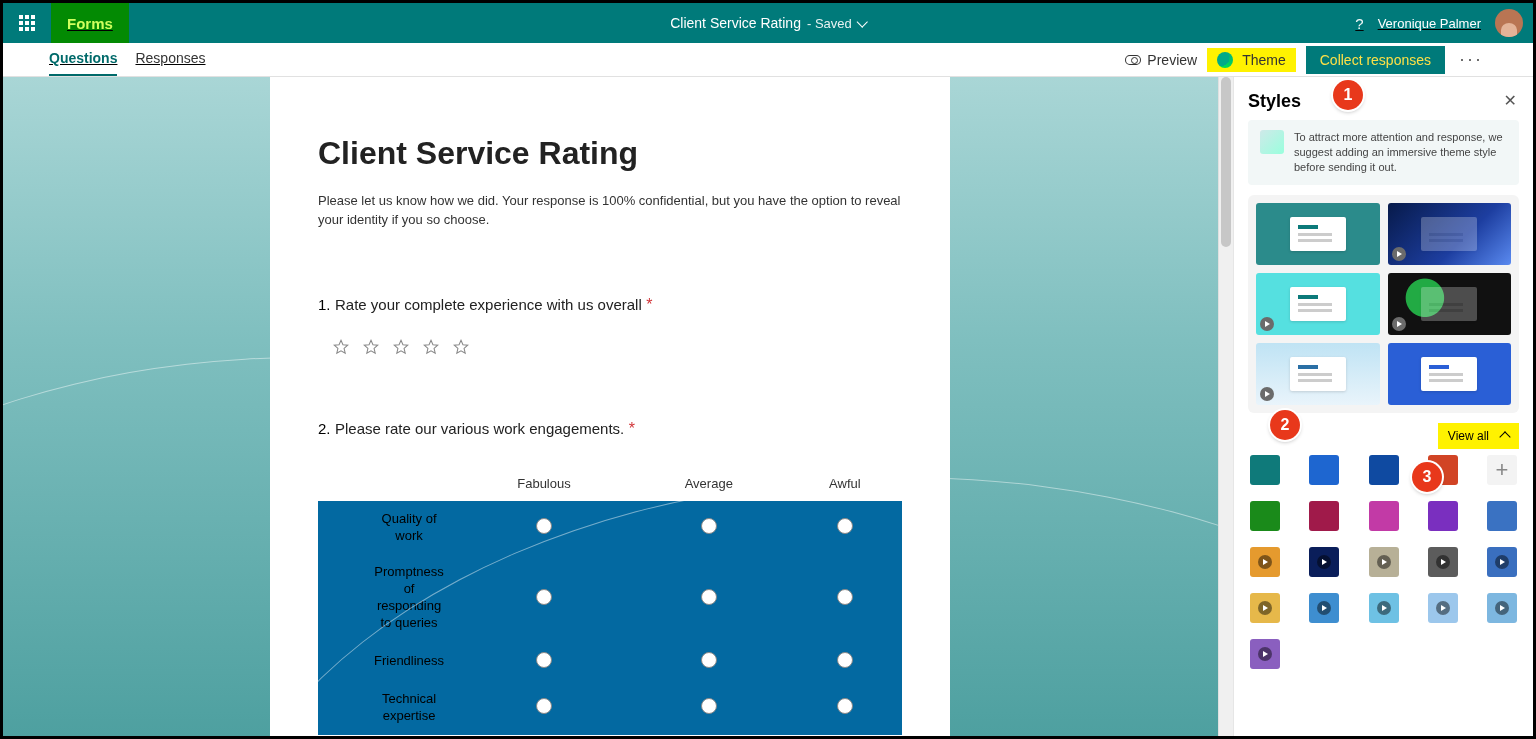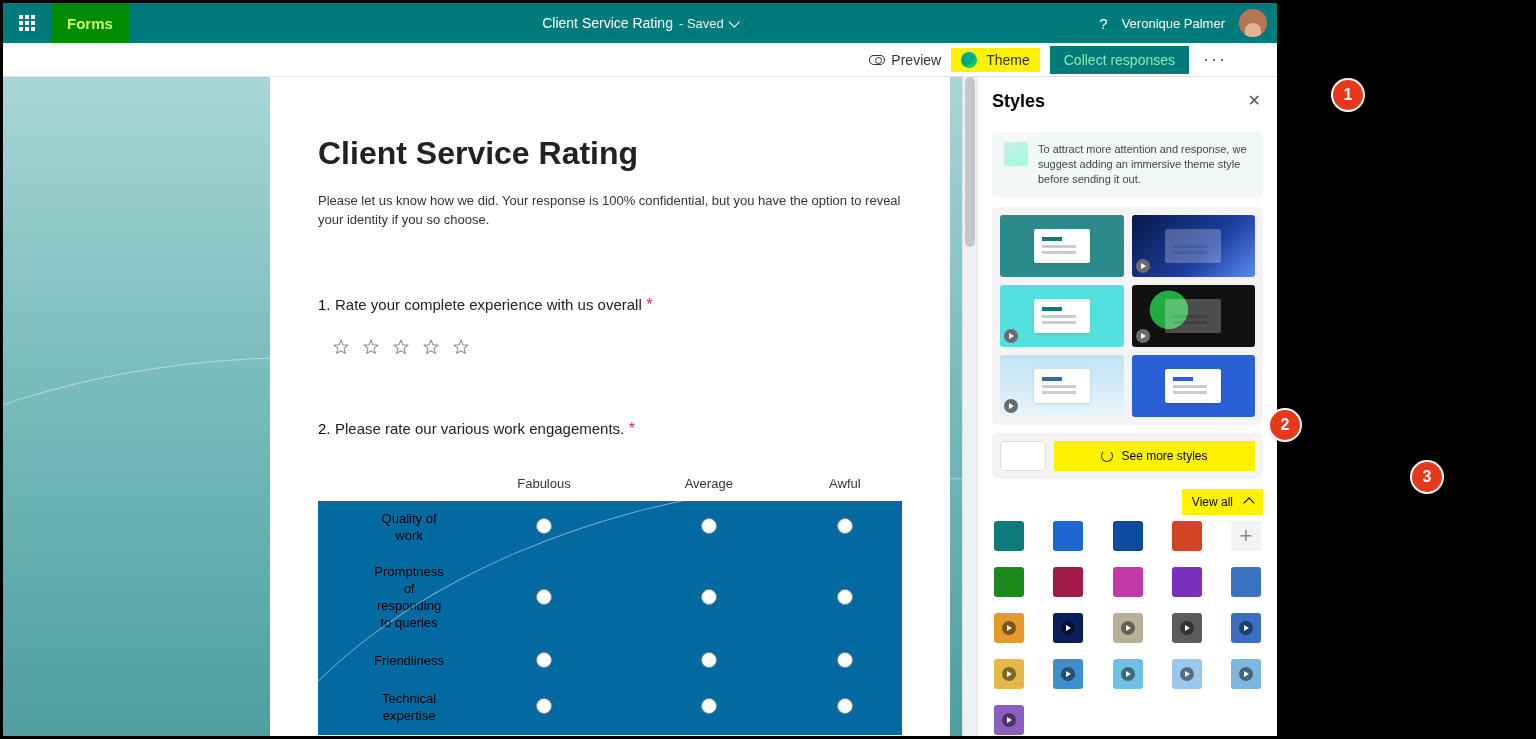--- a/index.html
+++ b/index.html
@@ -1,18 +1,18 @@
 <!DOCTYPE html>
 <html><head>
 <meta charset="utf-8">
 <style>
   * { box-sizing: border-box; margin: 0; padding: 0; }
   html, body { width: 1536px; height: 739px; font-family: "Segoe UI", Arial, sans-serif; overflow: hidden; }
   body { background: #000; }
-  .frame { position: absolute; left: 3px; top: 3px; width: 1274px; height: 733px; background: #fff; }
+  .frame { position: absolute; left: 3px; top: 3px; width: 1530px; height: 733px; background: #fff; text-decoration: underline; }
 
   
   .topbar { height: 40px; background: #007a7a; display: flex; align-items: center; color: #fff; position: relative; }
   .waffle-zone { width: 48px; height: 40px; display:flex; align-items:center; justify-content:center; }
   .waffle { width:16px; height:16px; display:grid; grid-template-columns:repeat(3,4px); grid-template-rows:repeat(3,4px); gap:2px; }
   .waffle span { background:#fff; width:4px; height:4px; }
   .forms-label { background:#038a03; height:40px; padding:0 16px; display:flex; align-items:center; font-weight:700; font-size:15px; color:#cfff5e; }
   .title-zone { position:absolute; left:50%; transform:translateX(-50%); display:flex; align-items:center; gap:6px; font-size:14px; }
   .title-zone .saved { opacity:.9; font-size:13px; }
   .top-right { margin-left:auto; display:flex; align-items:center; gap:14px; padding-right:10px; }
@@ -21,21 +21,21 @@
 
   
   .subbar { height:34px; border-bottom:1px solid #e1e1e1; display:flex; align-items:center; padding:0 36px 0 46px; position:relative; }
   .subtabs { display:flex; gap:18px; }
   .subtab { font-size:14px; color:#333; padding:6px 0 8px; }
   .subtab.active { color:#006a6a; font-weight:600; border-bottom:2px solid #006a6a; }
   .sub-right { position:absolute; right:46px; display:flex; align-items:center; gap:10px; }
   .preview { display:flex; align-items:center; gap:6px; font-size:14px; color:#333; }
   .theme-btn { display:flex; align-items:center; gap:9px; font-size:14px; color:#333; background:#fff200; padding:4px 10px; }
   .theme-ico { width:16px;height:16px;border-radius:50%;background:radial-gradient(circle at 30% 40%,#0a8 0 50%,transparent 51%),conic-gradient(#0a8,#0d5,#0a8); }
-  .collect { background:#007a7a; color:#86efac; font-size:14px; padding:6px 14px; border:none; cursor:pointer; }
+  .collect { background:#007a7a; color:#fde047; font-size:14px; padding:6px 14px; border:none; cursor:pointer; }
   .more { font-size:18px; letter-spacing:2px; color:#555; padding:0 4px; }
 
   
   .main { position:absolute; top:74px; bottom:0; left:0; right:0; display:flex; }
   .stage { flex:1; background:linear-gradient(180deg,#a9d6d6 0%, #7fbfbf 40%, #4ea0a0 100%); position:relative; overflow:hidden; }
   .stage::before, .stage::after { content:""; position:absolute; border:1px solid rgba(255,255,255,.45); border-radius:50%; width:1200px; height:700px; }
   .stage::before { left:-300px; top:280px; }
   .stage::after  { left:200px;  top:400px; width:1400px; height:900px; }
   .scrollbar { width:15px; background:#f0f0f0; border-left:1px solid #e0e0e0; position:relative; }
   .scrollbar .thumb { position:absolute; top:0; left:2px; right:2px; height:170px; background:#c7c7c7; border-radius:6px; }
@@ -55,21 +55,21 @@
 
   .grid-q table { width:100%; border-collapse:separate; border-spacing:0; margin-top:28px; font-size:13px; }
   .grid-q th { font-weight:400; color:#333; padding:10px 6px; font-size:13px; }
   .grid-q td.rowlab { width:140px; font-size:13px; padding:10px 14px 10px 56px; line-height:1.3; }
   .grid-q tr.body { background:#0369a1;text-align:center; }
   .grid-q tr.body + tr.body td { }
   .grid-q td.rad { text-align:center; padding:10px 6px; }
   .radio { width:16px;height:16px;border:1px solid #888;border-radius:50%;display:inline-block; background:#fff; }
 
   
-  .panel h3 { font-size:18px; font-weight:600; margin-bottom:20px; }
+  .panel h3 { font-size:18px; font-weight:600; margin-bottom:8px; }
   .panel .close { position:absolute; right:16px; top:14px; font-size:16px; color:#555; cursor:pointer; }
   .tipbox { background:#f2f7f7; padding:10px 12px; display:flex; gap:10px; font-size:11px; line-height:1.35; color:#444; border-radius:4px; margin-bottom:10px; }
   .tipbox .spark { width:24px;height:24px; flex:0 0 24px; background:linear-gradient(135deg,#cfe9e9,#9fd); border-radius:3px; position:relative; }
   .thumbgrid { display:grid; grid-template-columns:1fr 1fr; gap:8px; padding:8px; background:#f4f4f4; border-radius:6px; }
   .thumb { height:62px; border-radius:3px; position:relative; overflow:hidden; cursor:pointer; }
   .thumb .play { position:absolute; left:4px; bottom:4px; width:14px;height:14px; background:#6b6b6b; border-radius:50%; }
   .thumb .play::after { content:""; position:absolute; left:5px; top:4px; border-left:5px solid #fff; border-top:3px solid transparent; border-bottom:3px solid transparent; }
   .thumb.card { display:flex; align-items:center; justify-content:center; }
   .tcard { width:56px; height:34px; background:#fff; border-radius:2px; box-shadow:0 1px 3px rgba(0,0,0,.15); position:relative; }
   .tcard::before { content:""; position:absolute; left:8px; top:8px; width:20px; height:4px; background:currentColor; }
@@ -124,20 +124,24 @@
       <span class="chev" style="color:#fff;"></span>
     </div>
     <div class="top-right">
       <span style="font-size:15px;opacity:.95;">?</span>
       <span style="font-size:13px;">Veronique Palmer</span>
       <div class="avatar"></div>
     </div>
   </div>
 
   <div class="subbar">
+    <div class="subtabs">
+      <div class="subtab active">Questions</div>
+      <div class="subtab">Responses</div>
+    </div>
     <div class="sub-right">
       <div class="preview">
         <span class="eye"></span>
         <span>Preview</span>
       </div>
       <div class="theme-btn">
         <span class="theme-ico"></span>
         <span>Theme</span>
       </div>
       <button class="collect">Collect responses</button>
@@ -248,27 +252,20 @@
           </div>
         <div class="thumb card" style="background:linear-gradient(180deg,#bfe3f4,#e9f4fb);">
             <div class="tcard" style="color:#2a6fa5;"></div>
             <div class="play"></div>
           </div>
         <div class="thumb card" style="background:#2a5fd6;">
             <div class="tcard" style="color:#2a5fd6;"></div>
           </div>
       </div>
 
-      <div class="seerow">
-        <div class="blank"></div>
-        <button class="seemore">
-          <span class="spin"></span>
-          <span>See more styles</span>
-        </button>
-      </div>
 
       <div class="viewall">
         <button>
           <span>View all</span>
           <span class="chev up"></span>
         </button>
       </div>
 
       <div class="swatchgrid" id="swatches">
           <div class="sw" style="background: rgb(15, 122, 122);"></div>

